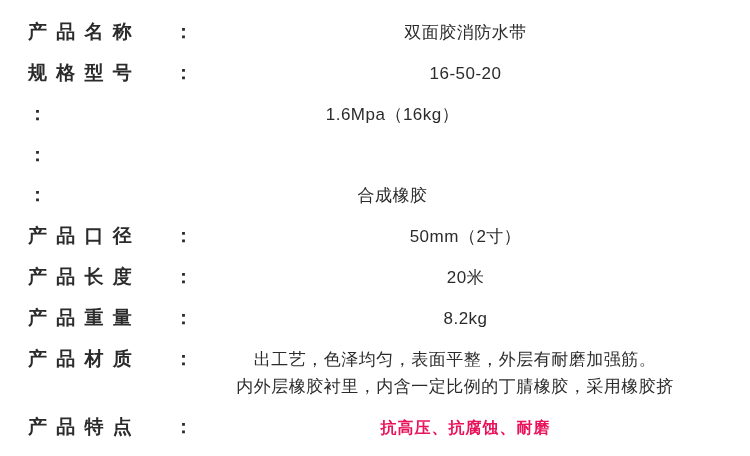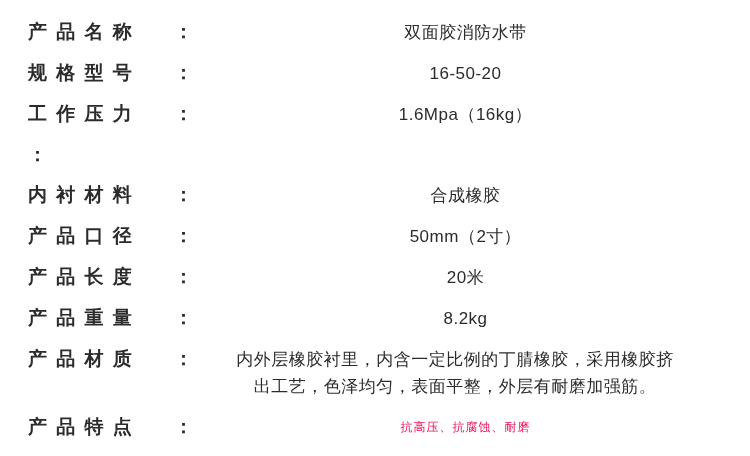--- a/index.html
+++ b/index.html
@@ -49,22 +49,22 @@
     color: #2b2b2b;
     letter-spacing: 0.5px;
     padding-top: 1px;
     text-align: center;
   }
   .spec-value.multiline {
     max-width: 520px;
   }
   .spec-value.highlight {
     color: #e8135b;
-    font-weight: normal;
-    font-size: 12px;
+    font-weight: bold;
+    font-size: 16px;
     letter-spacing: 1px;
   }
   .value-line {
     display: block;
   }
   .value-line + .value-line {
     text-indent: 0;
   }
 </style>
 </head>
@@ -78,31 +78,29 @@
     <span class="spec-value">双面胶消防水带</span>
   </div>
 
   <div class="spec-row">
     <span class="spec-label">规 格 型 号</span>
     <span class="spec-colon">：</span>
     <span class="spec-value">16-50-20</span>
   </div>
 
   <div class="spec-row">
-    <span class="spec-label">工 作 压 力</span>
     <span class="spec-colon">：</span>
     <span class="spec-value">1.6Mpa（16kg）</span>
   </div>
 
   <div class="spec-row">
     <span class="spec-colon">：</span>
   </div>
 
   <div class="spec-row">
-    <span class="spec-label">内 衬 材 料</span>
     <span class="spec-colon">：</span>
     <span class="spec-value">合成橡胶</span>
   </div>
 
   <div class="spec-row">
     <span class="spec-label">产 品 口 径</span>
     <span class="spec-colon">：</span>
     <span class="spec-value">50mm（2寸）</span>
   </div>
 
@@ -115,22 +113,22 @@
   <div class="spec-row">
     <span class="spec-label">产 品 重 量</span>
     <span class="spec-colon">：</span>
     <span class="spec-value">8.2kg</span>
   </div>
 
   <div class="spec-row">
     <span class="spec-label">产 品 材 质</span>
     <span class="spec-colon">：</span>
     <span class="spec-value multiline">
+      <span class="value-line">出工艺，色泽均匀，表面平整，外层有耐磨加强筋。</span>
       <span class="value-line">内外层橡胶衬里，内含一定比例的丁腈橡胶，采用橡胶挤</span>
-      <span class="value-line">出工艺，色泽均匀，表面平整，外层有耐磨加强筋。</span>
     </span>
   </div>
 
   <div class="spec-row">
     <span class="spec-label">产 品 特 点</span>
     <span class="spec-colon">：</span>
     <span class="spec-value highlight">抗高压、抗腐蚀、耐磨</span>
   </div>
 
 </div>

